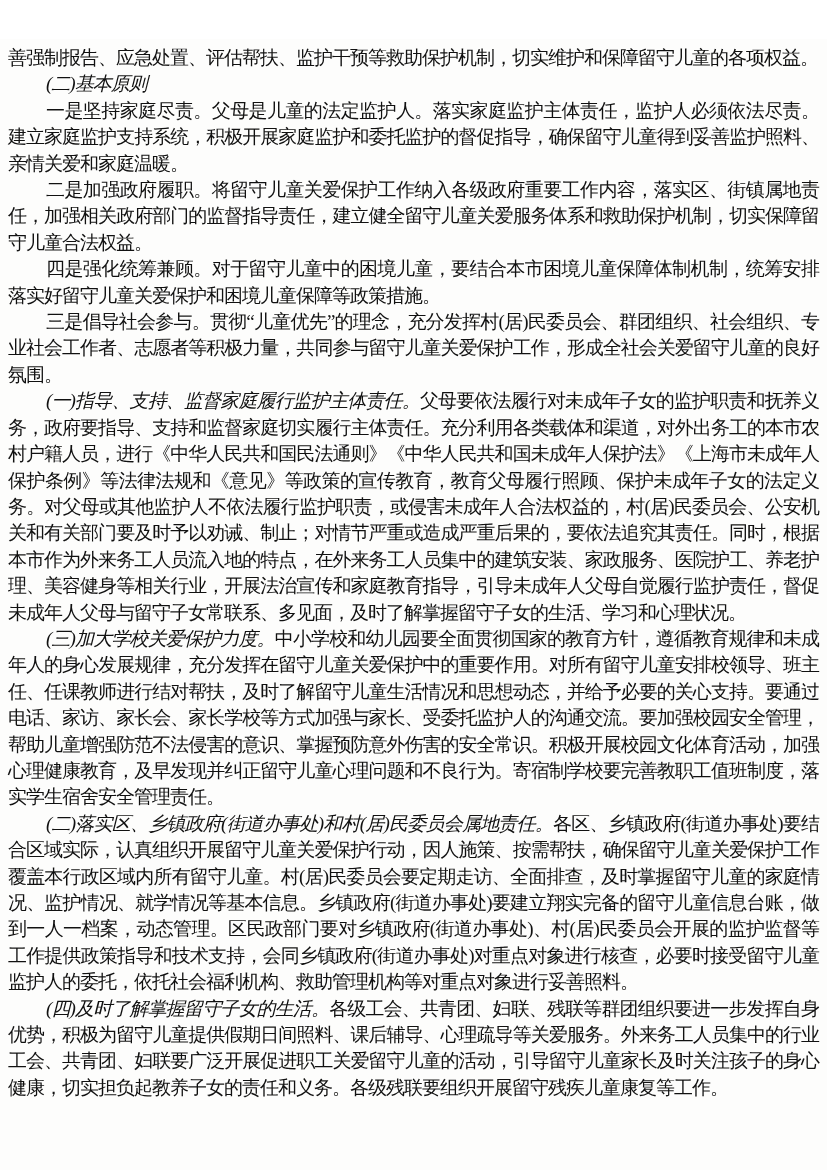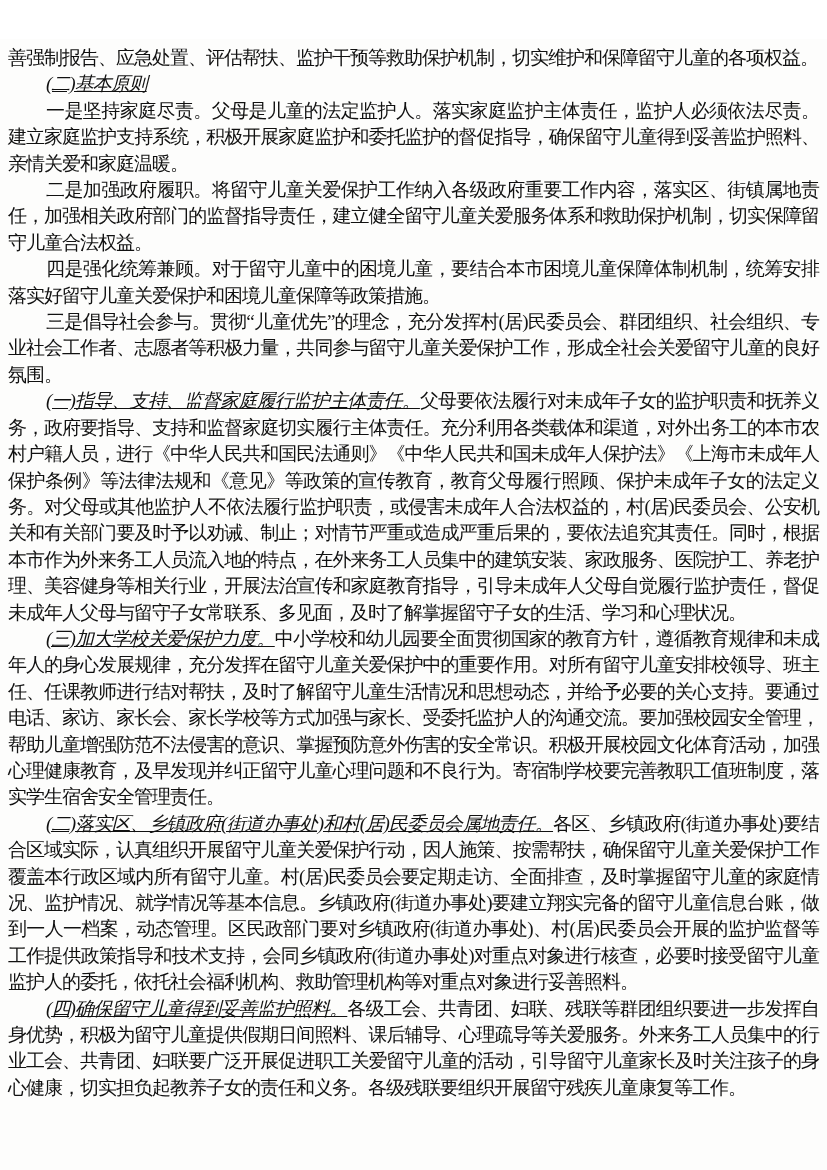--- a/index.html
+++ b/index.html
@@ -31,21 +31,20 @@
   p.no-indent {
     text-indent: 0;
   }
   p.heading {
     font-weight: bold;
     font-family: "Liberation Sans", "DejaVu Sans", sans-serif;
     letter-spacing: -0.5px;
   }
   .kai {
     font-style: italic;
-    text-decoration: underline;
   }
   .footer {
     position: absolute;
     left: 0;
     right: 0;
     bottom: 6px;
     height: 24px;
     font-size: 12px;
     line-height: 24px;
     color: #be185d;
@@ -81,21 +80,21 @@
 
   <p class="para">
     <span class="kai">(三)加大学校关爱保护力度。</span><span>中小学校和幼儿园要全面贯彻国家的教育方针，遵循教育规律和未成年人的身心发展规律，充分发挥在留守儿童关爱保护中的重要作用。对所有留守儿童安排校领导、班主任、任课教师进行结对帮扶，及时了解留守儿童生活情况和思想动态，并给予必要的关心支持。要通过电话、家访、家长会、家长学校等方式加强与家长、受委托监护人的沟通交流。要加强校园安全管理，帮助儿童增强防范不法侵害的意识、掌握预防意外伤害的安全常识。积极开展校园文化体育活动，加强心理健康教育，及早发现并纠正留守儿童心理问题和不良行为。寄宿制学校要完善教职工值班制度，落实学生宿舍安全管理责任。</span>
   </p>
 
   <p class="para">
     <span class="kai">(二)落实区、乡镇政府(街道办事处)和村(居)民委员会属地责任。</span><span>各区、乡镇政府(街道办事处)要结合区域实际，认真组织开展留守儿童关爱保护行动，因人施策、按需帮扶，确保留守儿童关爱保护工作覆盖本行政区域内所有留守儿童。村(居)民委员会要定期走访、全面排查，及时掌握留守儿童的家庭情况、监护情况、就学情况等基本信息。乡镇政府(街道办事处)要建立翔实完备的留守儿童信息台账，做到一人一档案，动态管理。区民政部门要对乡镇政府(街道办事处)、村(居)民委员会开展的监护监督等工作提供政策指导和技术支持，会同乡镇政府(街道办事处)对重点对象进行核查，必要时接受留守儿童监护人的委托，依托社会福利机构、救助管理机构等对重点对象进行妥善照料。</span>
   </p>
 
   <p class="para">
-    <span class="kai">(四)确保留守儿童得到妥善监护照料。</span><span>各级工会、共青团、妇联、残联等群团组织要进一步发挥自身优势，积极为留守儿童提供假期日间照料、课后辅导、心理疏导等关爱服务。外来务工人员集中的行业工会、共青团、妇联要广泛开展促进职工关爱留守儿童的活动，引导留守儿童家长及时关注孩子的身心健康，切实担负起教养子女的责任和义务。各级残联要组织开展留守残疾儿童康复等工作。</span>
+    <span class="kai">(四)及时了解掌握留守子女的生活。</span><span>各级工会、共青团、妇联、残联等群团组织要进一步发挥自身优势，积极为留守儿童提供假期日间照料、课后辅导、心理疏导等关爱服务。外来务工人员集中的行业工会、共青团、妇联要广泛开展促进职工关爱留守儿童的活动，引导留守儿童家长及时关注孩子的身心健康，切实担负起教养子女的责任和义务。各级残联要组织开展留守残疾儿童康复等工作。</span>
   </p>
 
 
   <div class="footer">
     <span class="page-num">32</span>
     <span>(2016 年第 26 期)</span>
   </div>
 
 </div>
 

